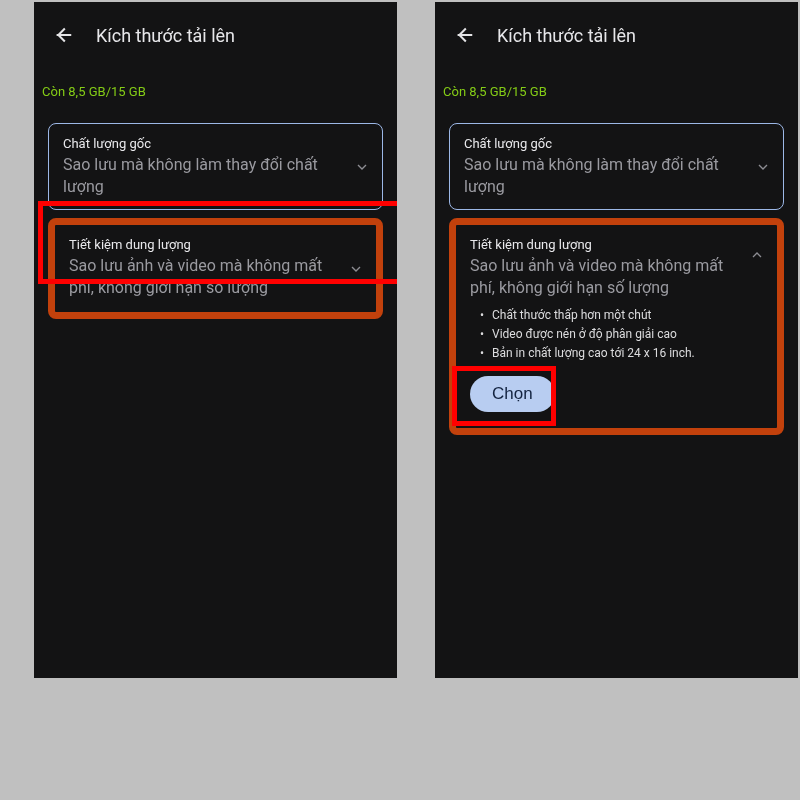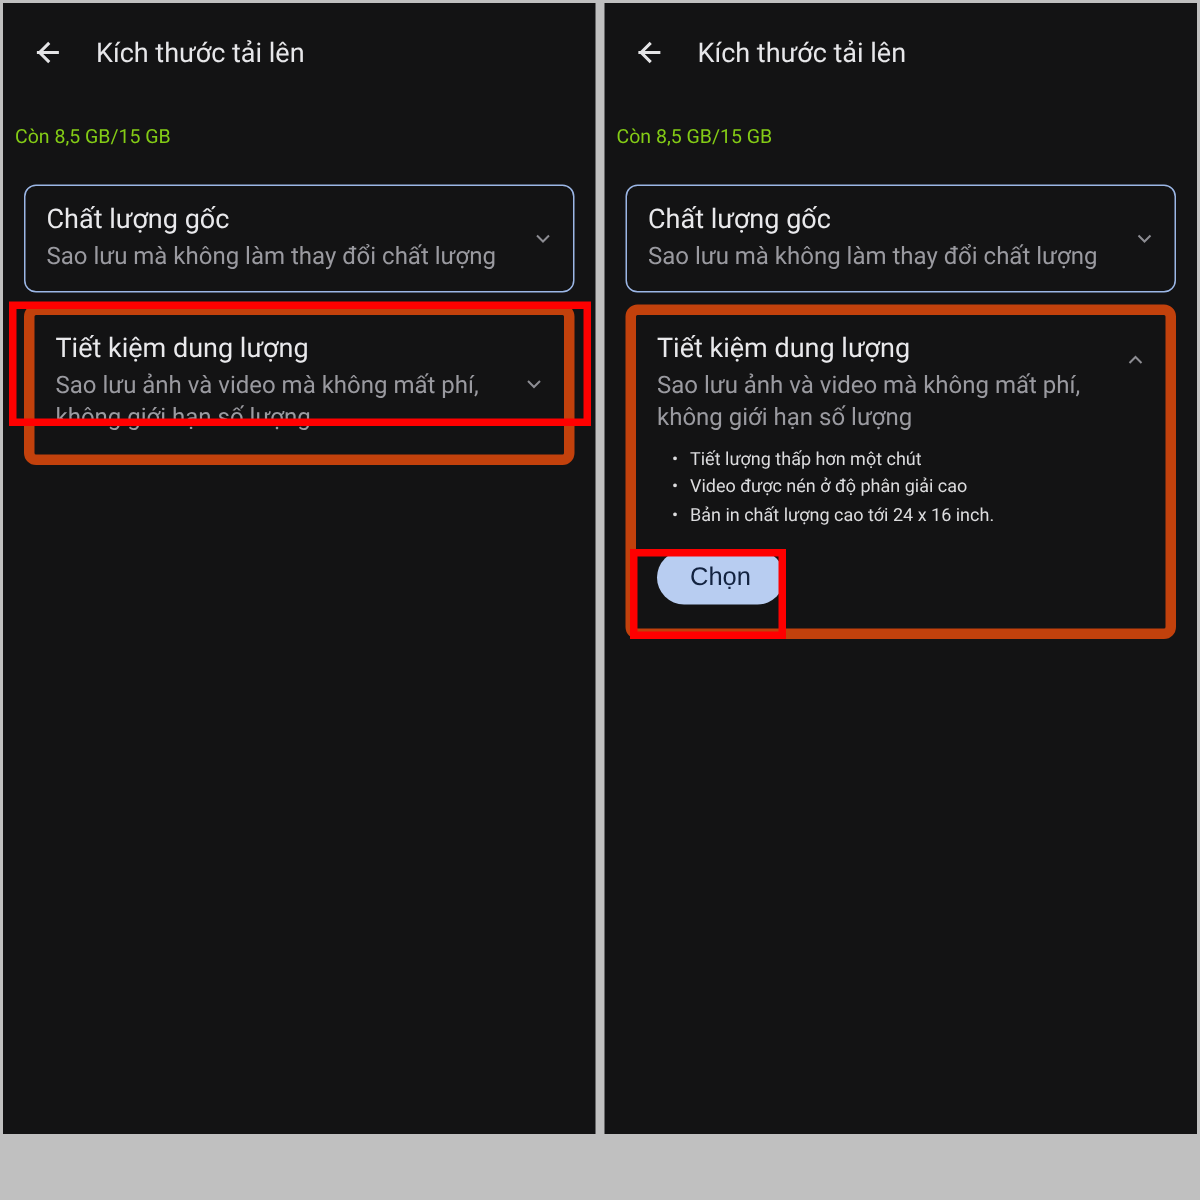--- a/index.html
+++ b/index.html
@@ -12,22 +12,23 @@
     display: flex;
     gap: 6px;
     padding: 2px;
   }
   .screen {
     flex: 1 1 0;
     background: #131314;
     position: relative;
     color: #e4e4e6;
     padding: 0 0 0 0;
-    height: 754px;
+    height: 676px;
     overflow: hidden;
+    margin-left: 32px;
   }
   .header {
     display: flex;
     align-items: center;
     gap: 22px;
     padding: 22px 18px 10px 18px;
   }
   .back-arrow {
     width: 22px; height: 22px;
     display: flex; align-items: center; justify-content: center;
@@ -49,21 +50,21 @@
     padding: 12px 14px 12px 14px;
     position: relative;
   }
   .card.selected {
     border: 1.6px solid #9cb7e6;
   }
   .card.muted {
     border: 7px solid #c2410c;
   }
   .card-title {
-    font-size: 18px;
+    font-size: 13px;
     color: #e9e9ec;
     margin-bottom: 3px;
   }
   .card-desc {
     font-size: 16px;
     color: #9a9aa0;
     line-height: 1.35;
     padding-right: 28px;
   }
   .chevron {
@@ -175,21 +176,21 @@
 
   <div class="card muted" style="padding-bottom:16px;">
     <div class="card-title">Tiết kiệm dung lượng</div>
     <div class="card-desc">Sao lưu ảnh và video mà không mất phí, không giới hạn số lượng</div>
     <div class="chevron up" style="top:30px;">
       <svg viewBox="0 0 24 24">
           <path d="M6 15l6-6 6 6"></path>
         </svg>
     </div>
     <ul class="details">
-      <li>Tiết lượng thấp hơn một chút</li>
+      <li>Chất thước thấp hơn một chút</li>
       <li>Video được nén ở độ phân giải cao</li>
       <li>Bản in chất lượng cao tới 24 x 16 inch.</li>
     </ul>
     <button class="select-btn">Chọn</button>
   </div>
 
   <div class="btn-highlight" style="left:17px; top:364px; width:104px; height:60px;"></div>
 </div>
 
 </body></html>

